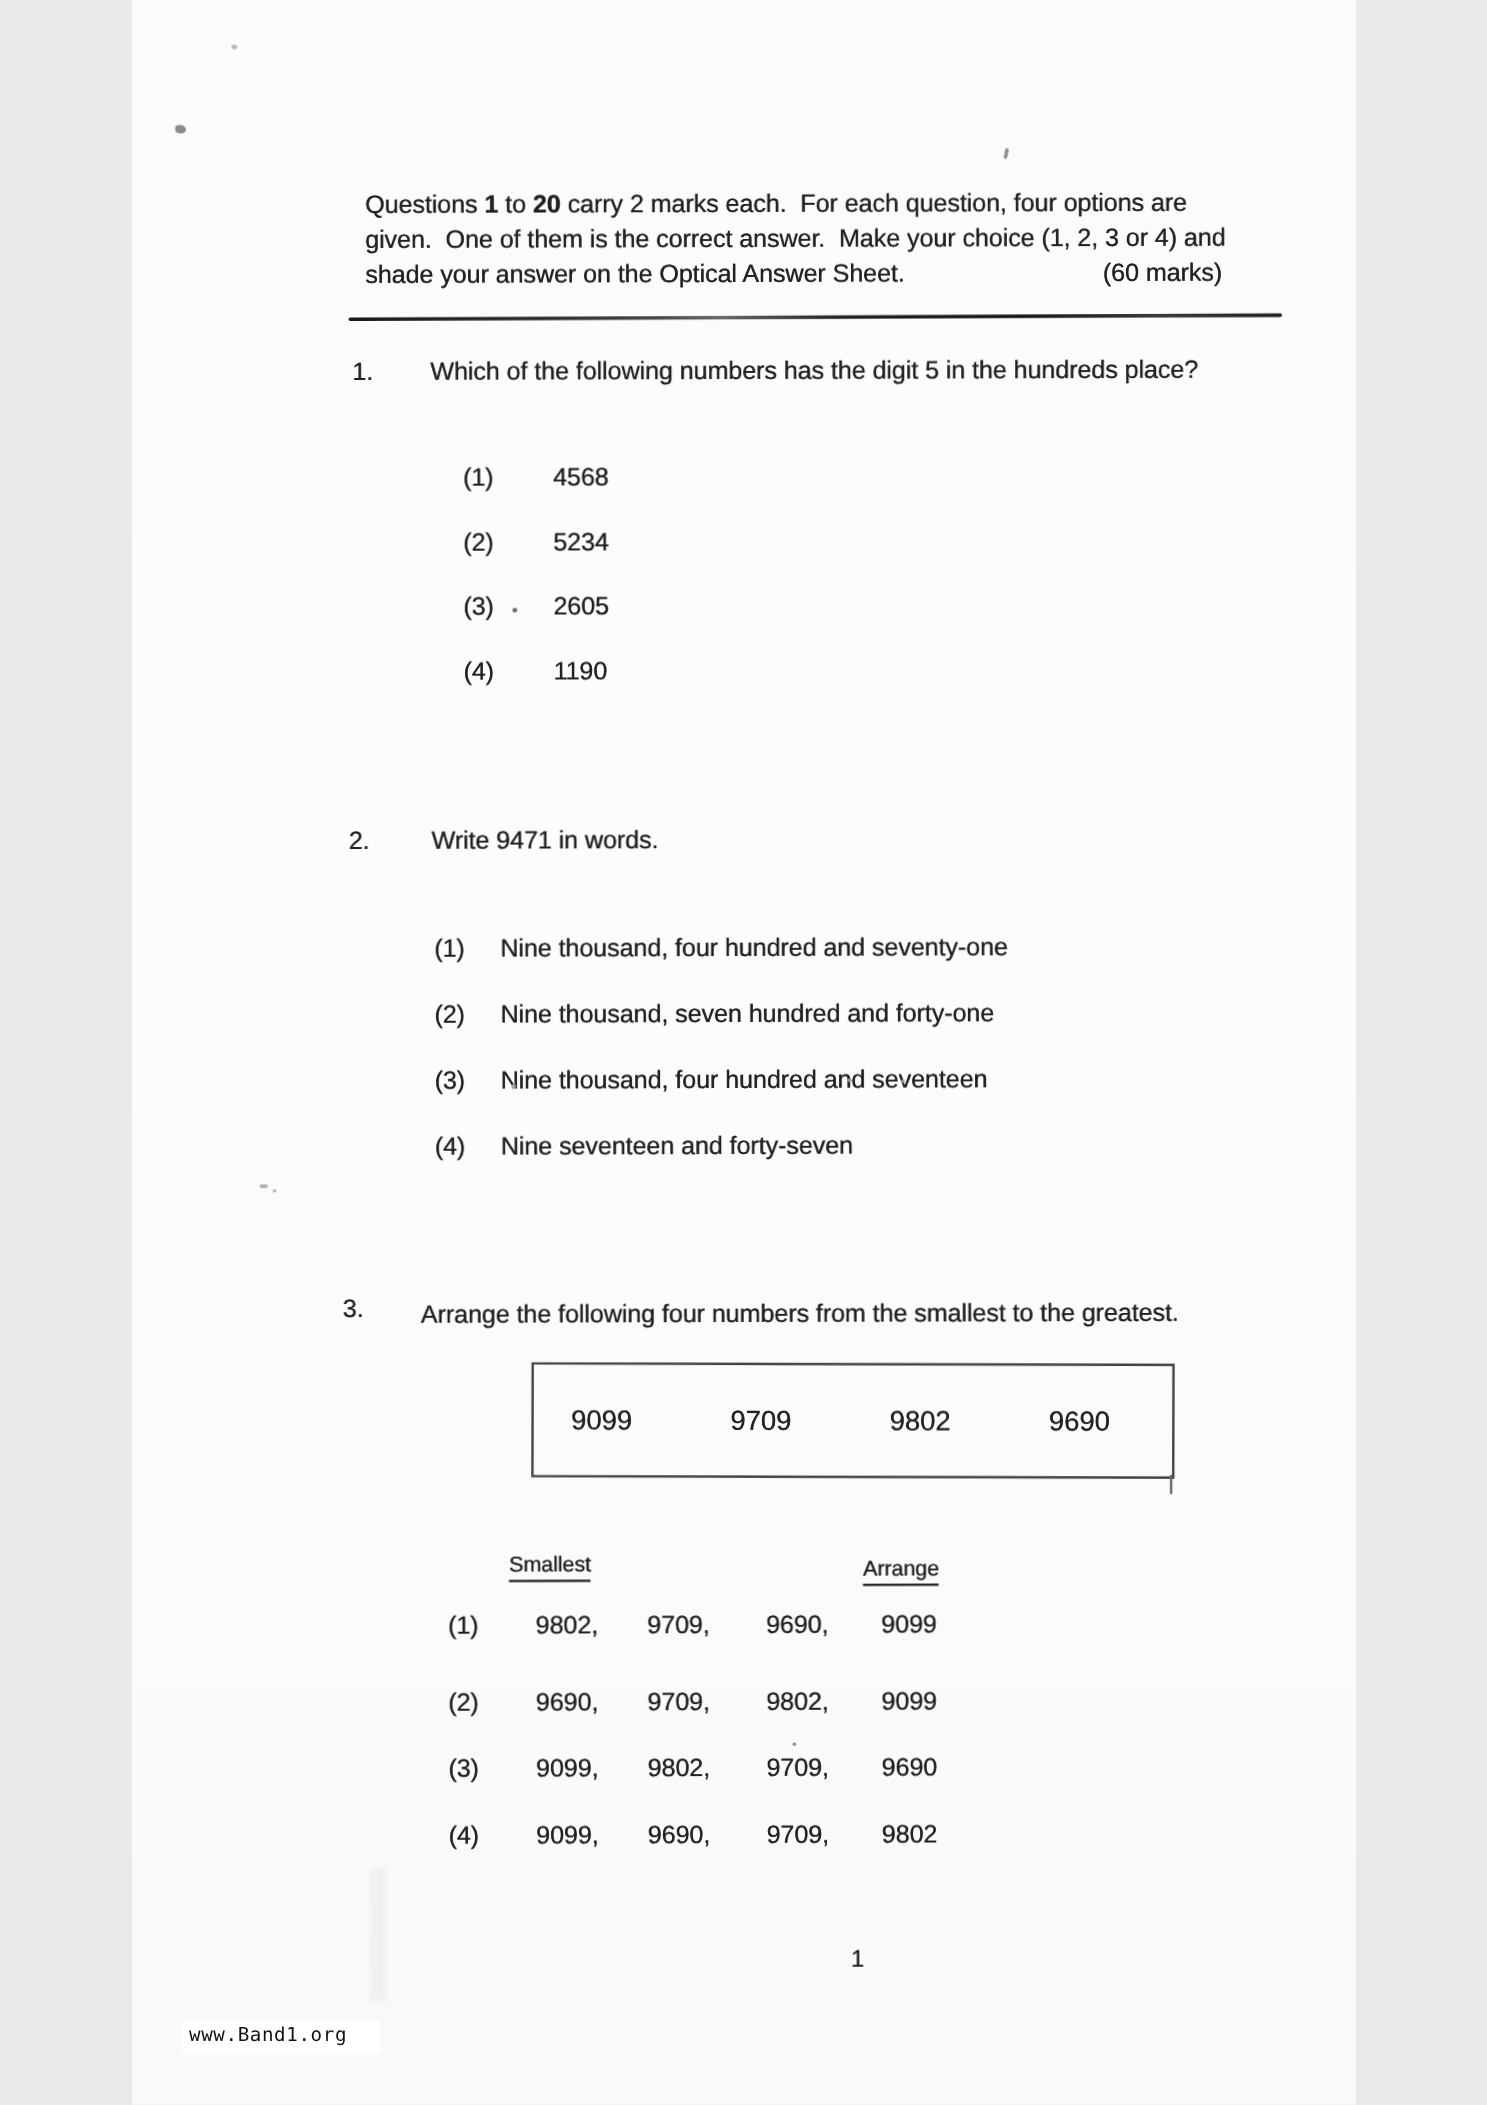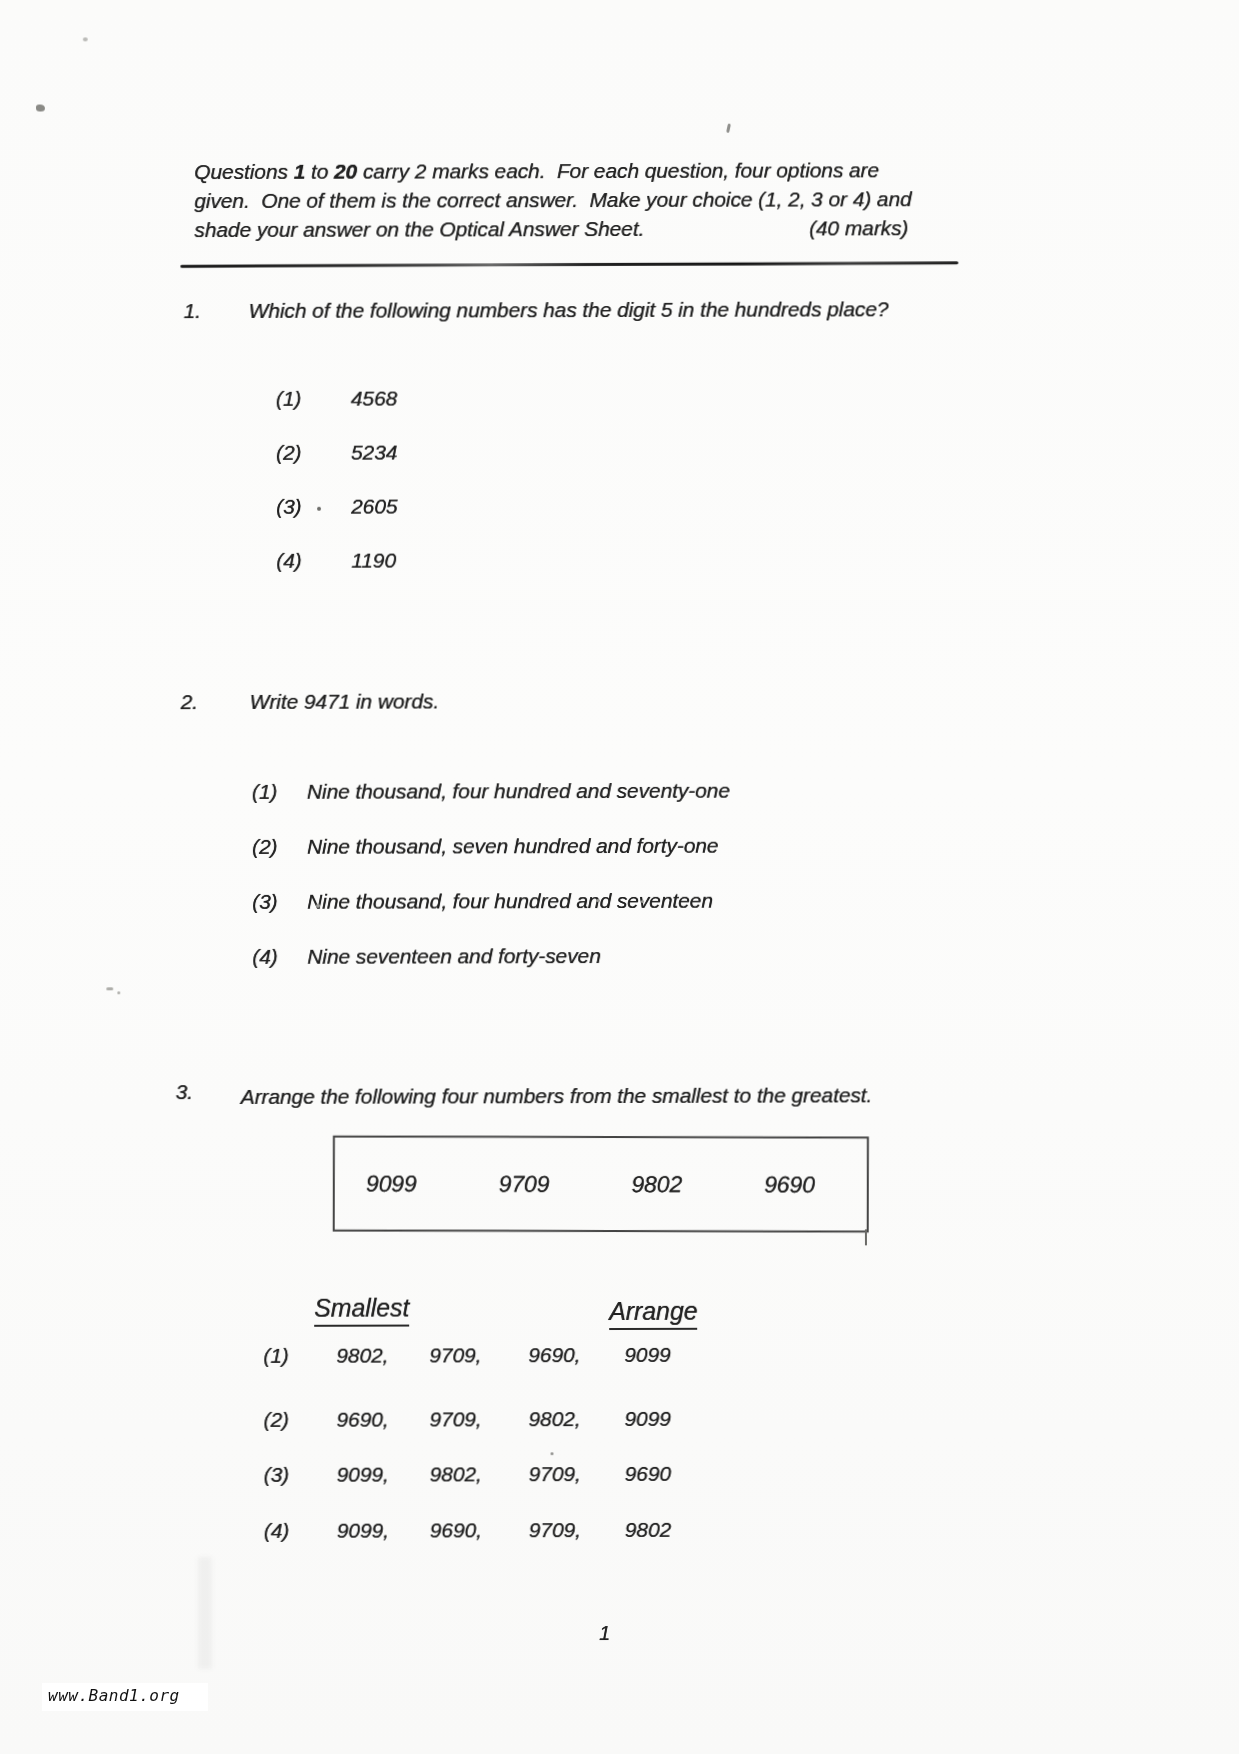--- a/index.html
+++ b/index.html
@@ -1,24 +1,23 @@
 <!DOCTYPE html>
 <html><head>
 <meta charset="utf-8">
 <style>
   html,body{margin:0;padding:0;background:#e9e9e7;}
   .page{
     position:relative;
-    width:1239px;height:1754px;
+    width:1020px;height:1754px;
     margin:0 auto;
     background:linear-gradient(180deg,#fbfbfa 0%,#fcfcfb 45%,#f9f9f8 100%);
     overflow:hidden;
     font-family:"Liberation Sans","DejaVu Sans",sans-serif;
     color:#222;
-    font-style:italic;
   }
   .scan{
     position:absolute;inset:0;
     transform:rotate(-0.15deg);
     filter:blur(0.32px) contrast(1.03);
   }
   .ink{color:#232323;text-shadow:0.25px 0 0 rgba(20,20,20,.85);letter-spacing:-0.1px;}
   .abs{position:absolute;}
   
   .header{left:196px;top:156px;width:764px;font-size:21px;line-height:29px;}
@@ -42,21 +41,21 @@
   .optval{white-space:pre-wrap;}
   
   .numbox{
     left:332px;top:1136px;width:536px;height:96px;
     border:2px solid #454545;
     transform:rotate(0.28deg);
     display:flex;align-items:center;justify-content:space-between;
     padding:0 52px 0 31px;box-sizing:border-box;
     font-size:23px;
   }
-  .colhead{font-size:25px;border-bottom:2px solid #2c2c2c;padding-bottom:2px;}
+  .colhead{font-size:18px;border-bottom:2px solid #2c2c2c;padding-bottom:2px;}
   .seqrow{display:flex;font-size:21px;line-height:26px;}
   .seqrow .lab{width:73px;}
   .seqrow .c1{width:93px;}
   .seqrow .c2{width:99px;}
   .seqrow .c3{width:96px;}
   
   .pagenum{left:597px;top:1622px;font-size:20px;}
   .watermark{
     left:42px;top:1683px;
     font-family:"DejaVu Sans Mono","Liberation Mono",monospace;
@@ -73,21 +72,21 @@
 <body>
 
 <div class="page">
   <div class="scan">
 
     <div class="abs header ink">
       <div class="hline"><span>Questions </span><b>1</b><span> to </span><b>20</b><span> carry 2 marks each.  For each question, four options are</span></div>
       <div class="hline">given.  One of them is the correct answer.  Make your choice (1, 2, 3 or 4) and</div>
       <div class="hline l3">
         <span>shade your answer on the Optical Answer Sheet.</span>
-        <span class="marks">(40 marks)</span>
+        <span class="marks">(60 marks)</span>
       </div>
     </div>
 
     <div class="abs divider"></div>
 
     <div class="abs qnum ink" style="left:185px;top:297px;">1.</div>
     <div class="abs qtext ink" style="left:250px;top:297px;width:710px;">Which of the following numbers has the digit 5 in the hundreds place?</div>
 
     <div class="abs opt q1 ink" style="left:277px;top:385px;">
       <span class="lab">(1)</span>

